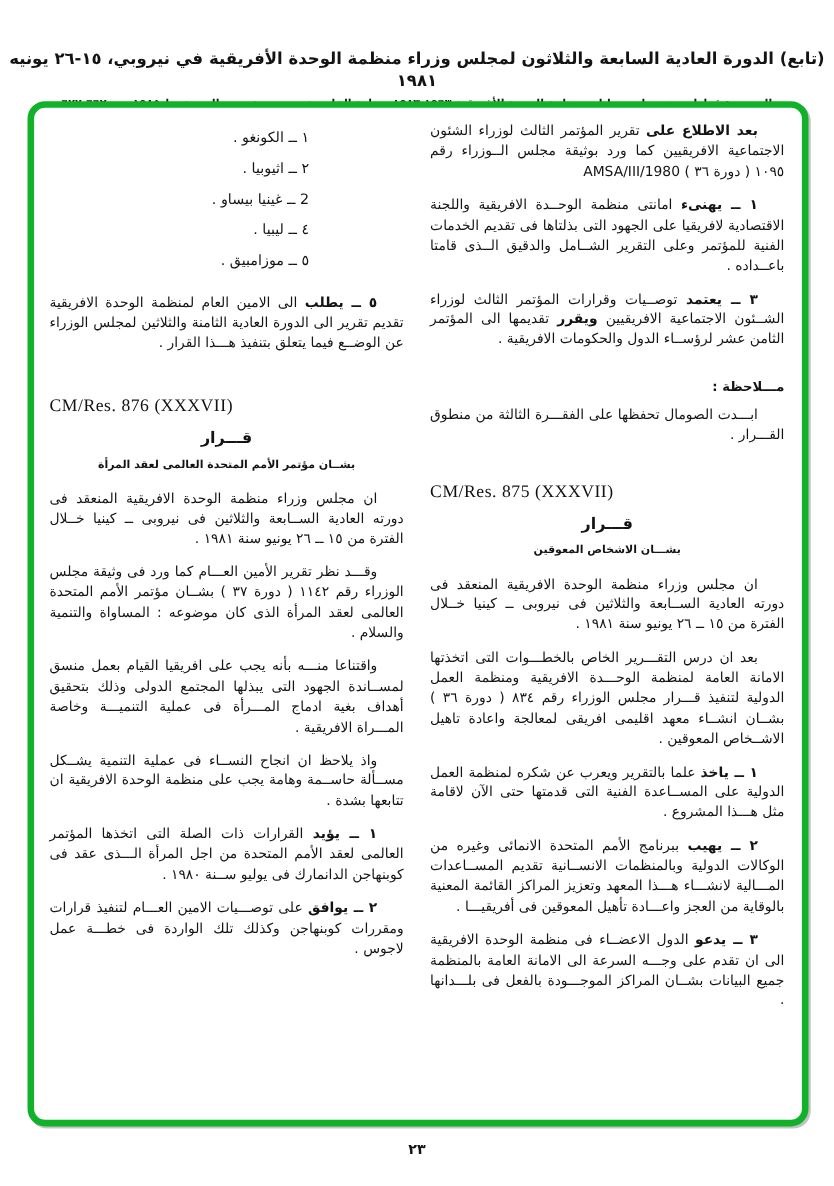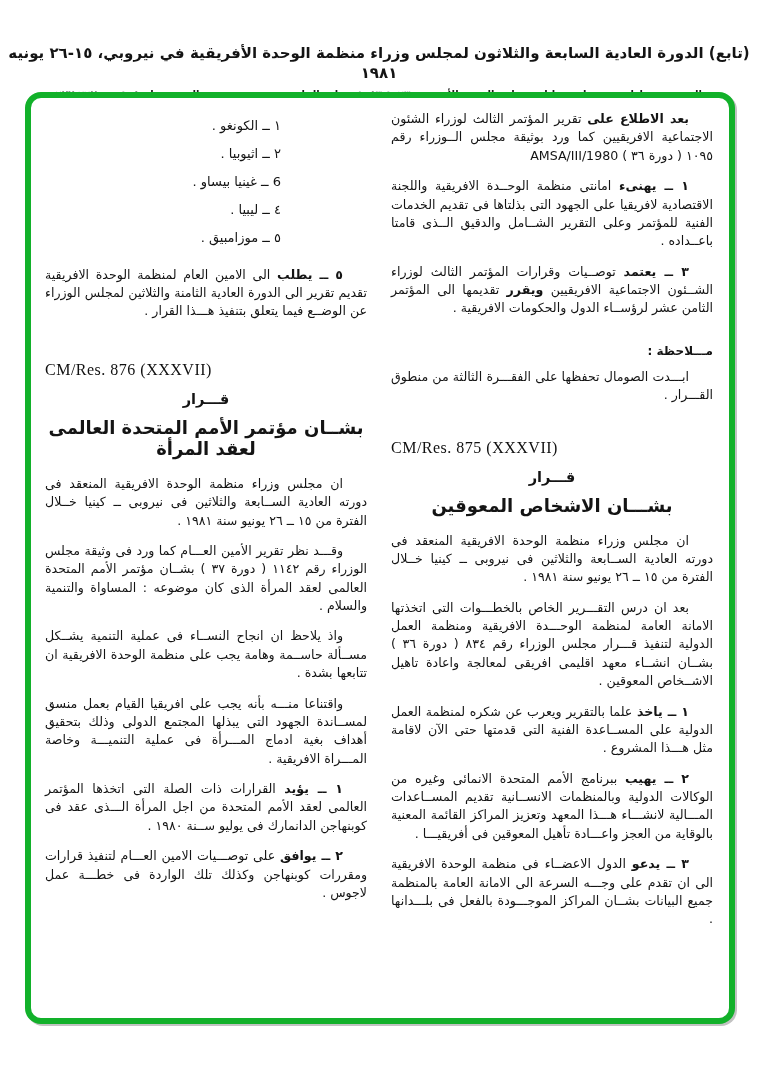--- a/index.html
+++ b/index.html
@@ -80,21 +80,21 @@
     direction: rtl;
     text-align: center;
     font-weight: bold;
     font-size: 14.5px;
     margin: 12px 0 10px 0;
   }
   .res-subject {
     direction: rtl;
     text-align: center;
     font-weight: bold;
-    font-size: 18px;
+    font-size: 10px;
     margin: 0 0 16px 0;
   }
   .member-list {
     direction: rtl;
     margin: 2px 86px 14px 0;
   }
   .member-item {
     font-size: 13px;
     line-height: 2.15;
   }
@@ -147,38 +147,39 @@
       <p class="body"><span class="lead">٣ ــ يدعو</span><span> الدول الاعضــاء فى منظمة الوحدة الافريقية الى ان تقدم على وجـــه السرعة الى الامانة العامة بالمنظمة جميع البيانات بشــان المراكز الموجـــودة بالفعل فى بلـــدانها .</span></p>
 
     </div>
 
     <div class="col">
 
 
       <div class="member-list">
         <div class="member-item">١ ــ الكونغو .</div>
         <div class="member-item">٢ ــ اثيوبيا .</div>
-        <div class="member-item">6 ــ غينيا بيساو .</div>
+        <div class="member-item">2 ــ غينيا بيساو .</div>
         <div class="member-item">٤ ــ ليبيا .</div>
         <div class="member-item">٥ ــ موزامبيق .</div>
       </div>
 
       <p class="body"><span class="lead">٥ ــ يطلب</span><span> الى الامين العام لمنظمة الوحدة الافريقية تقديم تقرير الى الدورة العادية الثامنة والثلاثين لمجلس الوزراء عن الوضــع فيما يتعلق بتنفيذ هـــذا القرار .</span></p>
 
       <div class="ref-code" style="margin-top:40px;">CM/Res. 876 (XXXVII)</div>
       <div class="res-title">قـــرار</div>
       <div class="res-subject">بشــان مؤتمر الأمم المتحدة العالمى لعقد المرأة</div>
 
       <p class="body">ان مجلس وزراء منظمة الوحدة الافريقية المنعقد فى دورته العادية الســابعة والثلاثين فى نيروبى ــ كينيا خــلال الفترة من ١٥ ــ ٢٦ يونيو سنة ١٩٨١ .</p>
       <p class="body">وقـــد نظر تقرير الأمين العـــام كما ورد فى وثيقة مجلس الوزراء رقم ١١٤٢ ( دورة ٣٧ ) بشــان مؤتمر الأمم المتحدة العالمى لعقد المرأة الذى كان موضوعه : المساواة والتنمية والسلام .</p>
+      <p class="body">واقتناعا منـــه بأنه يجب على افريقيا القيام بعمل منسق لمســاندة الجهود التى يبذلها المجتمع الدولى وذلك بتحقيق أهداف بغية ادماج المـــرأة فى عملية التنميـــة وخاصة المـــراة الافريقية .</p>
       <p class="body">واذ يلاحظ ان انجاح النســاء فى عملية التنمية يشــكل مســألة حاســمة وهامة يجب على منظمة الوحدة الافريقية ان تتابعها بشدة .</p>
-      <p class="body">واقتناعا منـــه بأنه يجب على افريقيا القيام بعمل منسق لمســاندة الجهود التى يبذلها المجتمع الدولى وذلك بتحقيق أهداف بغية ادماج المـــرأة فى عملية التنميـــة وخاصة المـــراة الافريقية .</p>
 
       <p class="body"><span class="lead">١ ــ يؤيد</span><span> القرارات ذات الصلة التى اتخذها المؤتمر العالمى لعقد الأمم المتحدة من اجل المرأة الـــذى عقد فى كوبنهاجن الدانمارك فى يوليو ســنة ١٩٨٠ .</span></p>
 
       <p class="body"><span class="lead">٢ ــ يوافق</span><span> على توصـــيات الامين العـــام لتنفيذ قرارات ومقررات كوبنهاجن وكذلك تلك الواردة فى خطـــة عمل لاجوس .</span></p>
 
     </div>
 
   </div>
 
+  <div class="page-number">٢٣</div>
 
 </div>
 
 </body></html>

